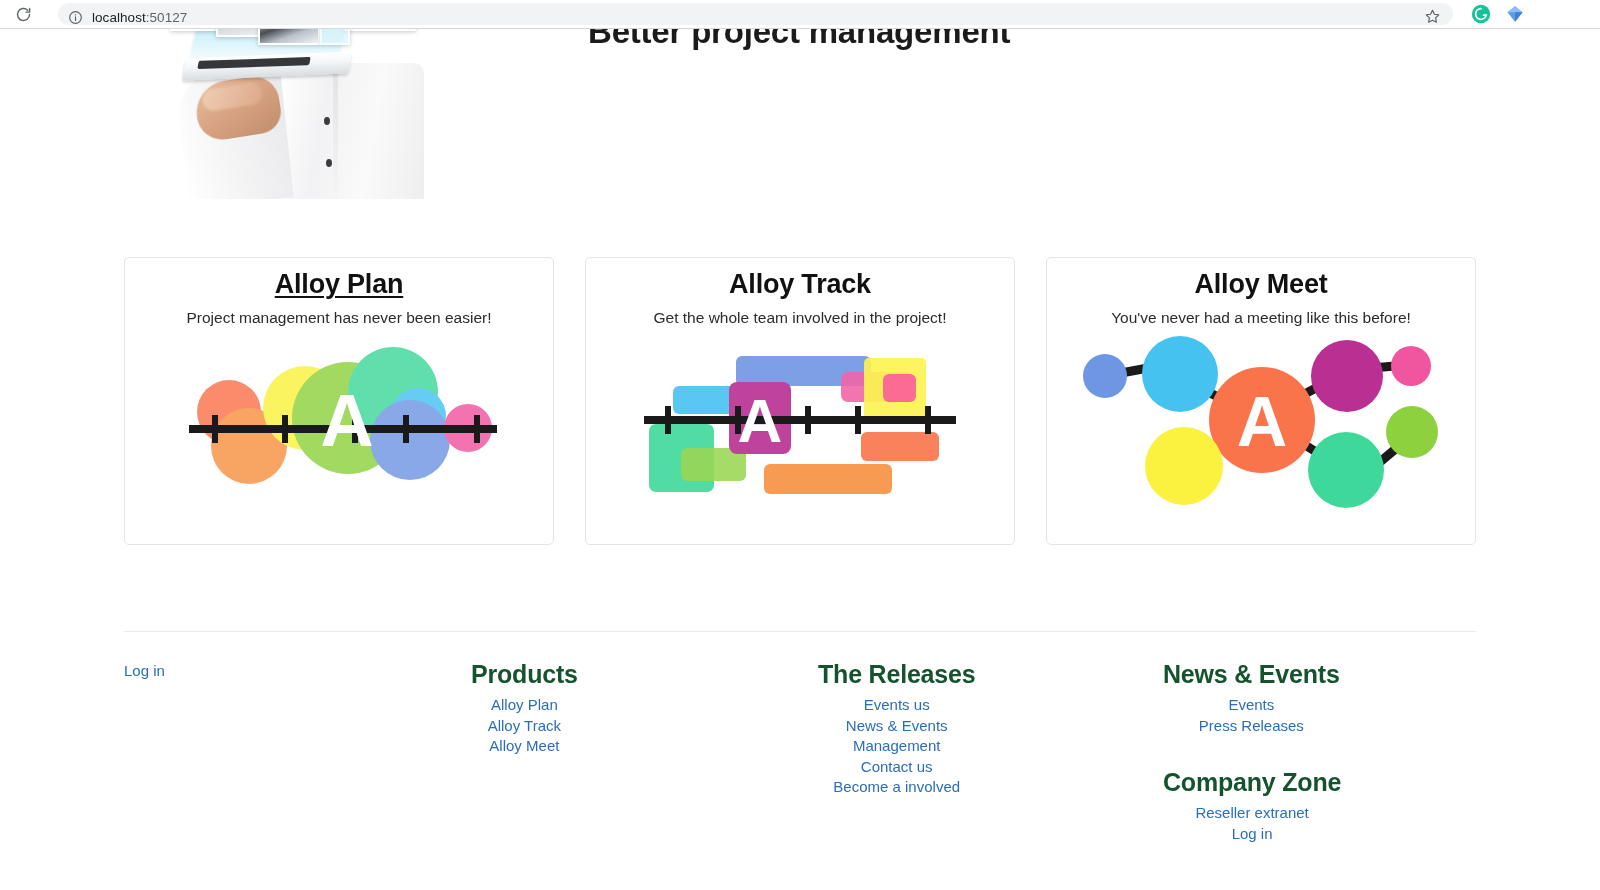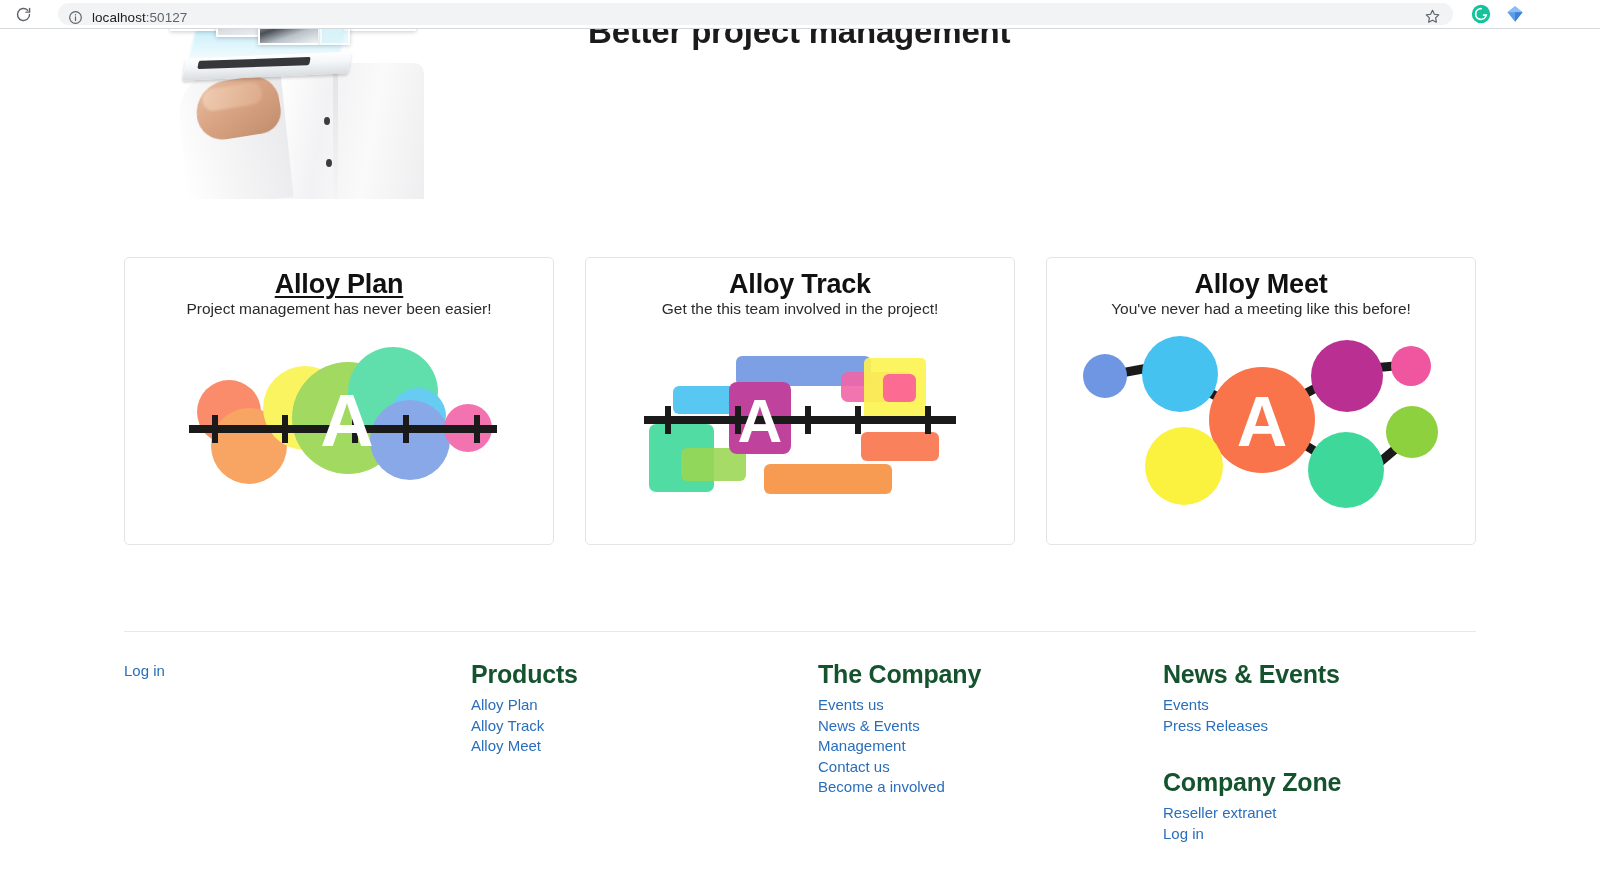--- a/index.html
+++ b/index.html
@@ -180,37 +180,38 @@
   .card-title {
     margin-top: 11px;
     font-size: 27px;
     font-weight: bold;
     color: #111111;
     letter-spacing: -0.2px;
     font-family: "Liberation Sans", sans-serif;
   }
   .card-title.hovered { text-decoration: underline; text-underline-offset: 3px; text-decoration-thickness: 2px; }
   .card-sub {
+    margin-top: 9px;
     font-size: 15.5px;
     color: #2b2b2b;
     font-family: "Liberation Sans", sans-serif;
   }
   .card-logo { position: absolute; left: 0; top: 78px; width: 430px; height: 180px; }
 
   
   .footer-rule {
     position: absolute;
     left: 124px; top: 602px;
     width: 1352px; height: 1px;
     background: #e9e9ea;
   }
   .footer {
     position: absolute;
     left: 0; top: 602px;
-    width: 1600px; height: 259px;
+    width: 1600px; height: 259px; text-align: center;
   }
   .f-login {
     position: absolute; left: 124px; top: 30px;
     font-size: 15px;
   }
   .f-col { position: absolute; top: 29px; }
   .f-col.products { left: 471px; }
   .f-col.company  { left: 818px; }
   .f-col.news     { left: 1163px; }
   .f-col.customer { left: 1163px; top: 137px; }
@@ -332,21 +333,21 @@
           <line x1="230" y1="79" x2="230" y2="107"></line>
           <line x1="281" y1="79" x2="281" y2="107"></line>
           <line x1="352" y1="79" x2="352" y2="107"></line>
         </g>
         <text x="222" y="110" font-family="Liberation Sans, sans-serif" font-size="74" font-weight="bold" fill="#ffffff" text-anchor="middle">A</text>
       </svg>
     </div>
 
     <div class="card">
       <div class="card-title">Alloy Track</div>
-      <div class="card-sub">Get the this team involved in the project!</div>
+      <div class="card-sub">Get the whole team involved in the project!</div>
       <svg class="card-logo" viewBox="0 0 430 180">
         <g opacity="0.9">
           <rect x="150" y="20" width="135" height="30" rx="6" fill="#6f96e3"></rect>
           <rect x="87" y="50" width="68" height="28" rx="6" fill="#46c2f0"></rect>
           <rect x="63" y="88" width="65" height="68" rx="7" fill="#3ed99a"></rect>
           <rect x="95" y="112" width="65" height="33" rx="6" fill="#8ed13f" opacity=".88"></rect>
           <rect x="255" y="36" width="72" height="30" rx="7" fill="#f0559f" opacity=".9"></rect>
           <rect x="278" y="22" width="62" height="62" rx="5" fill="#fbf23f" opacity=".92"></rect>
           <rect x="297" y="38" width="33" height="28" rx="6" fill="#fb4c8e" opacity=".9"></rect>
           <rect x="275" y="96" width="78" height="29" rx="6" fill="#f9744b"></rect>
@@ -399,21 +400,21 @@
     <a class="f-link f-login">Log in</a>
 
     <div class="f-col products">
       <div class="f-head">Products</div>
       <a class="f-link">Alloy Plan</a>
       <a class="f-link">Alloy Track</a>
       <a class="f-link">Alloy Meet</a>
     </div>
 
     <div class="f-col company">
-      <div class="f-head">The Company</div>
+      <div class="f-head">The Releases</div>
       <a class="f-link">Events us</a>
       <a class="f-link">News &amp; Events</a>
       <a class="f-link">Management</a>
       <a class="f-link">Contact us</a>
       <a class="f-link">Become a involved</a>
     </div>
 
     <div class="f-col news">
       <div class="f-head">News &amp; Events</div>
       <a class="f-link">Events</a>

